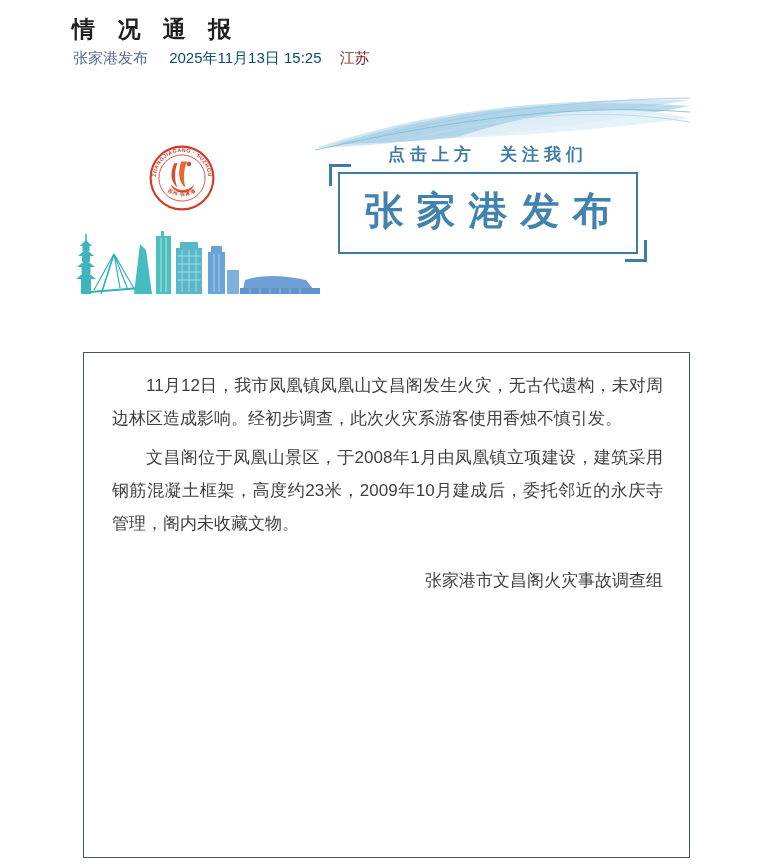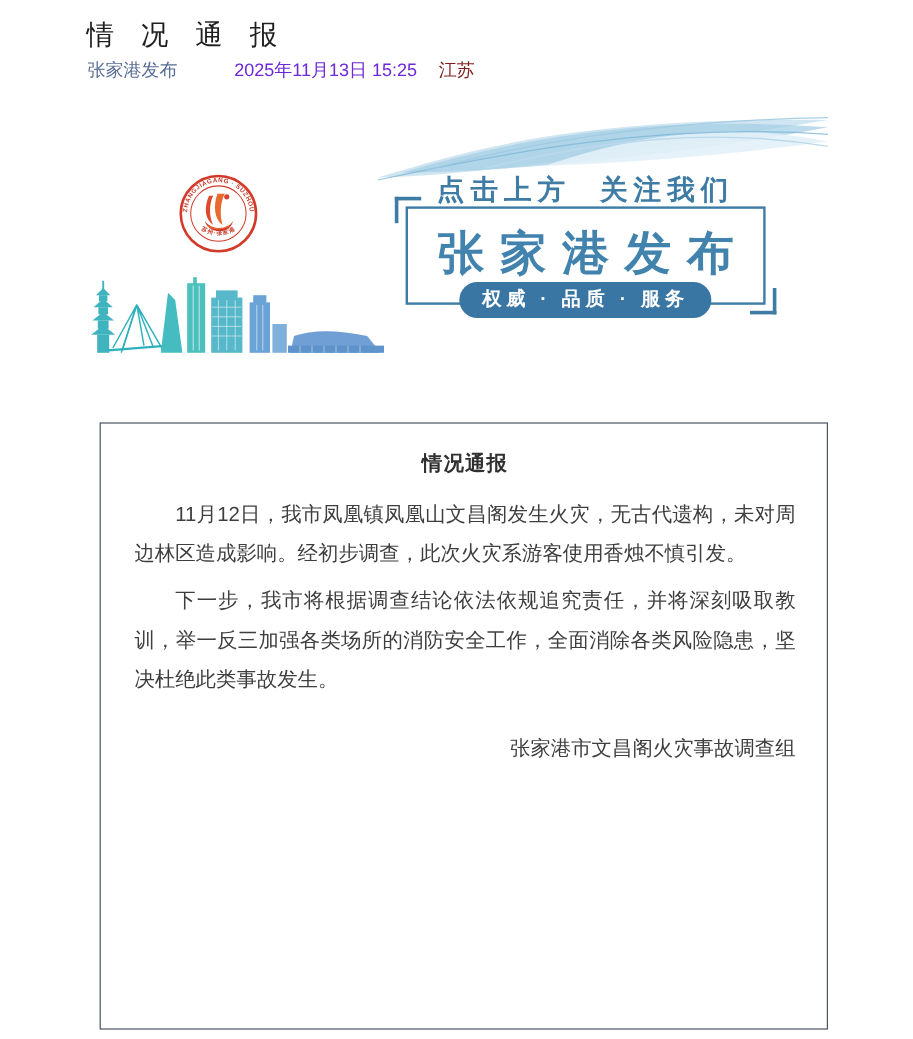--- a/index.html
+++ b/index.html
@@ -1,35 +1,35 @@
 <!DOCTYPE html>
 <html><head>
 <meta charset="utf-8">
 <style>
   * { margin:0; padding:0; box-sizing:border-box; }
   html,body { width:761px; height:866px; background:#ffffff; overflow:hidden;
     font-family:"Liberation Sans","DejaVu Sans",sans-serif; }
   .page { position:relative; width:761px; height:866px; background:#fff; }
 
   
-  .article-title { position:absolute; left:72px; top:14px; font-size:23px; font-weight:400;
+  .article-title { position:absolute; left:72px; top:14px; font-size:23px; font-weight:700;
     color:#1f1f1f; letter-spacing:8px; }
   .byline { position:absolute; left:73px; top:49px; font-size:15px; white-space:nowrap; }
   .byline .author { color:#576b95; margin-right:17px; cursor:pointer; }
-  .byline .meta   { color:#6d28d9; margin-right:14px;margin-left:26px; }
+  .byline .meta   { color:#0c4a6e; margin-right:14px; }
   .byline .loc    { color:#7f1d1d; }
 
   
   .banner { position:absolute; left:60px; top:88px; width:630px; height:218px; background:#fff; }
   .wave   { position:absolute; left:255px; top:4px; width:375px; height:62px; }
   .seal   { position:absolute; left:88px; top:56px; width:68px; height:68px; }
   .skyline{ position:absolute; left:8px;  top:142px; width:252px; height:66px; }
 
   .click-row { position:absolute; left:278px; top:55px; width:300px; text-align:center;
-    color:#3e7ca6; font-size:23px; font-weight:700; letter-spacing:5px; white-space:nowrap; }
+    color:#3e7ca6; font-size:17px; font-weight:700; letter-spacing:5px; white-space:nowrap; }
   .click-row .gap { display:inline-block; width:24px; }
 
   .brand-frame { position:absolute; left:278px; top:84px; width:300px; height:82px;
     border:2px solid #3e7ca6; text-align:center; }
   .brand-frame .corner-tl { position:absolute; top:-10px; left:-11px; width:22px; height:22px;
     border-top:3px solid #3e7ca6; border-left:3px solid #3e7ca6; }
   .brand-frame .corner-br { position:absolute; bottom:-10px; right:-11px; width:22px; height:22px;
     border-bottom:3px solid #3e7ca6; border-right:3px solid #3e7ca6; }
   .brand-name { margin-top:10px; font-size:39px; font-weight:700; color:#4283ae;
     letter-spacing:13px; padding-left:13px; white-space:nowrap; }
@@ -155,25 +155,23 @@
     </svg>
 
     <div class="click-row">
       <span>点击上方</span><span class="gap"></span><span>关注我们</span>
     </div>
 
     <div class="brand-frame">
       <span class="corner-tl"></span>
       <span class="corner-br"></span>
       <div class="brand-name">张家港发布</div>
-      <div class="brand-pill">权威 · 品质 · 服务</div>
     </div>
   </div>
 
   <div class="notice-box">
-    <div class="notice-title">情况通报</div>
     <p>11月12日，我市凤凰镇凤凰山文昌阁发生火灾，无古代遗构，未对周边林区造成影响。经初步调查，此次火灾系游客使用香烛不慎引发。</p>
-    <p>下一步，我市将根据调查结论依法依规追究责任，并将深刻吸取教训，举一反三加强各类场所的消防安全工作，全面消除各类风险隐患，坚决杜绝此类事故发生。</p>
+    <p>文昌阁位于凤凰山景区，于2008年1月由凤凰镇立项建设，建筑采用钢筋混凝土框架，高度约23米，2009年10月建成后，委托邻近的永庆寺管理，阁内未收藏文物。</p>
     <div class="sig-block">张家港市文昌阁火灾事故调查组</div>
 
   </div>
 
 </div>
 
 </body></html>

